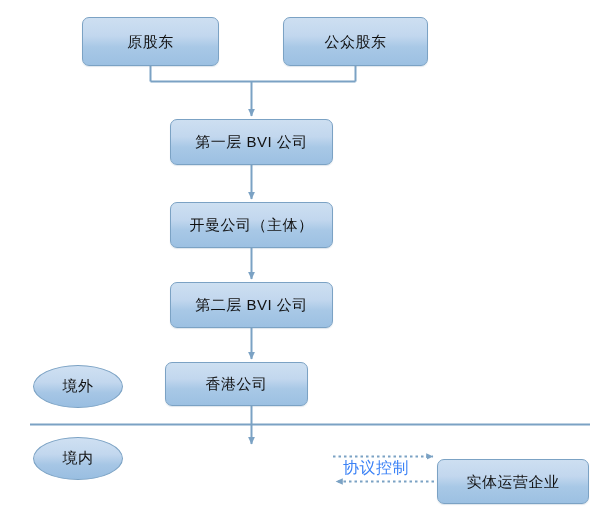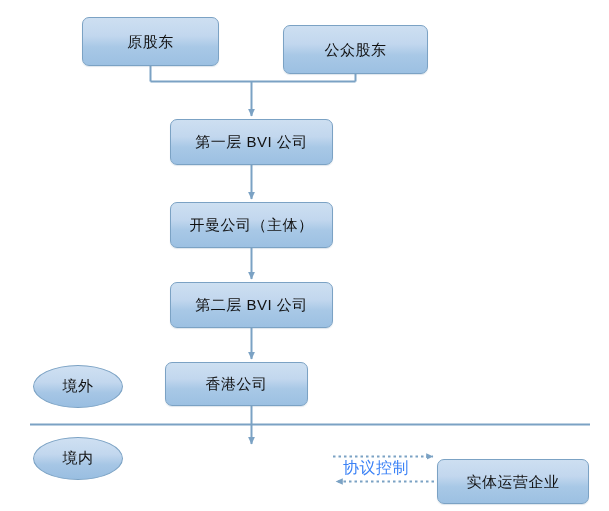--- a/index.html
+++ b/index.html
@@ -50,21 +50,21 @@
     border: 1px solid #7BA2C4;
     border-radius: 50%;
     background: linear-gradient(to bottom, #cfe0f2 0%, #c2d7ee 40%, #a6c6e5 65%, #99bee1 100%);
     color: #111111;
     font-size: 15px;
     letter-spacing: 0.5px;
     white-space: nowrap;
   }
   
   .n-orig     { left: 82px;  top: 17px;  width: 137px; height: 49px; }
-  .n-public   { left: 283px; top: 17px;  width: 145px; height: 49px; margin-top: 8px; }
+  .n-public   { left: 283px; top: 17px;  width: 145px; height: 49px; }
   .n-bvi1     { left: 170px; top: 119px; width: 163px; height: 46px; }
   .n-cayman   { left: 170px; top: 202px; width: 163px; height: 46px; text-align: right; }
   .n-bvi2     { left: 170px; top: 282px; width: 163px; height: 46px; justify-content: center; }
   .n-hk       { left: 165px; top: 362px; width: 143px; height: 44px; }
   .n-wfoe     { left: 172px; top: 447px; width: 158px; height: 45px; }
   .n-opco     { left: 437px; top: 447px; width: 152px; height: 45px; margin-top: 12px; }
   .e-offshore { left: 33px;  top: 365px; width: 90px;  height: 43px; }
   .e-onshore  { left: 33px;  top: 437px; width: 90px;  height: 43px; }
 
   

